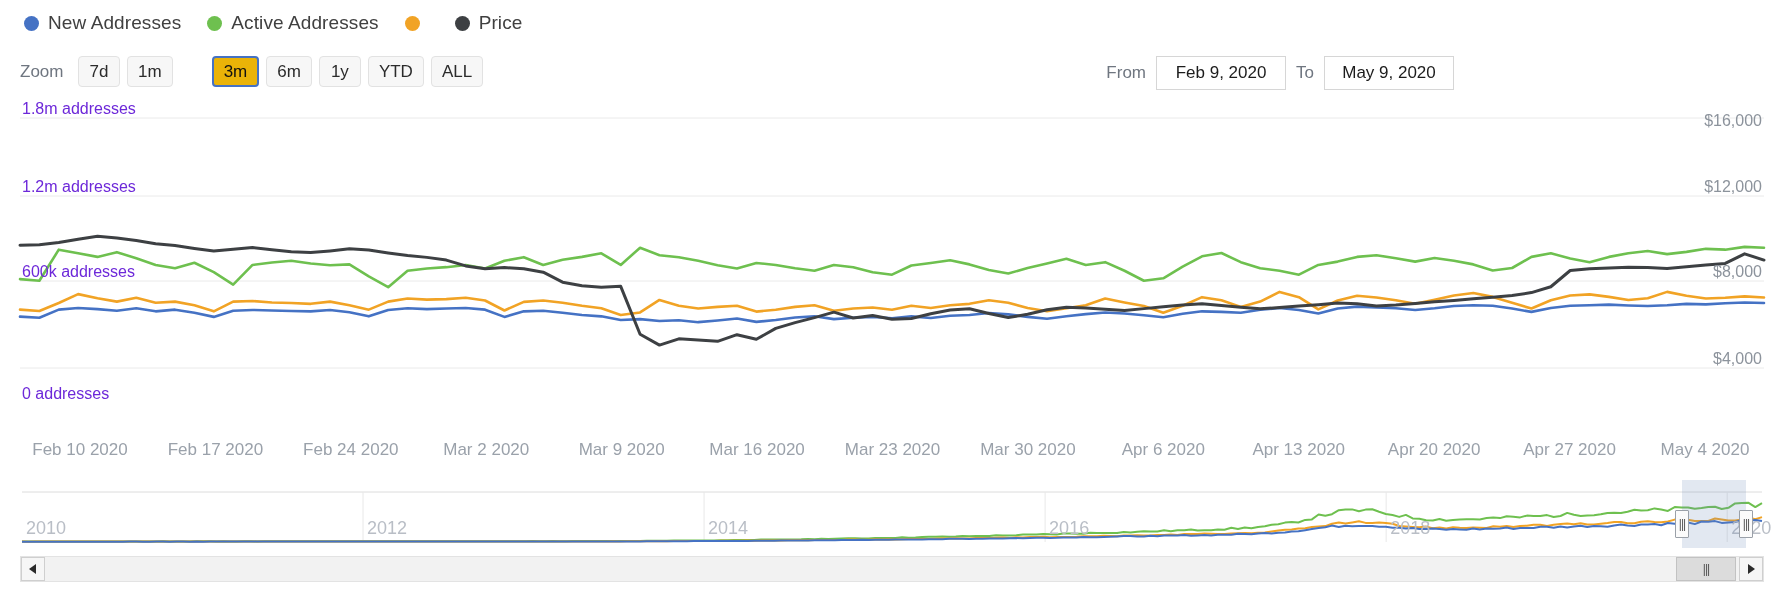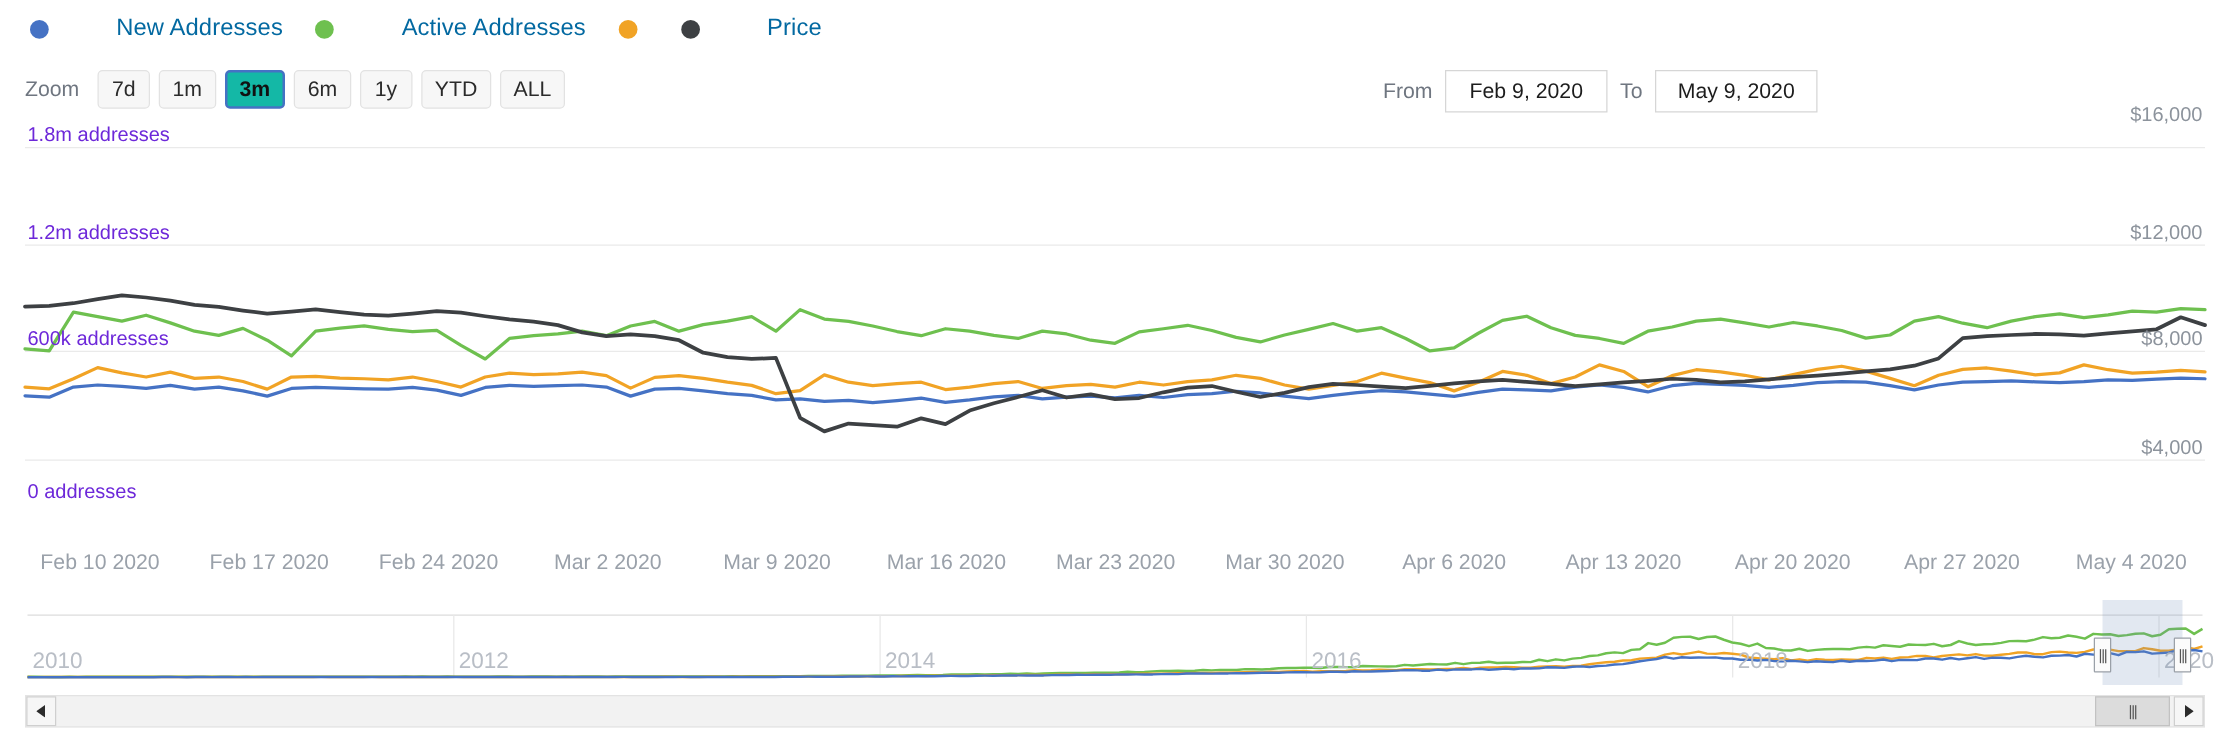--- a/index.html
+++ b/index.html
@@ -21,23 +21,22 @@
   .legend-item {
     display: flex; align-items: center;
     margin-right: 26px;
     cursor: pointer;
   }
   .legend-dot {
     width: 15px; height: 15px; border-radius: 50%;
     display: inline-block; margin-right: 9px;
   }
   .legend-label {
-    font-size: 19px; color: #0369a1; letter-spacing: .1px;
+    font-size: 19px; color: #404040; letter-spacing: .1px;
     white-space: nowrap;
-    margin-left: 45px;
   }
 
   
   .rangebar {
     position: absolute; left: 0; top: 52px; width: 1476px; height: 42px;
   }
   .zoom-label {
     position: absolute; left: 20px; top: 10px;
     font-size: 17px; color: #6f7680;
   }
@@ -50,24 +49,25 @@
     padding: 0 10px;
     display: flex; align-items: center; justify-content: center;
     background: #f7f7f7;
     border: 1px solid #e2e2e2;
     border-radius: 4px;
     font-size: 17px; color: #2b2b2b;
     cursor: pointer;
     user-select: none;
   }
   .zbtn.active {
-    background: #14b8a6;
+    background: #eab308;
     border: 2px solid #4572c4;
-    font-weight: bold;
+    font-weight: normal;
     color: #111;
+    margin-left: 32px;
   }
 
   .daterange {
     position: absolute; right: 22px; top: 4px;
     display: flex; align-items: center; gap: 10px;
   }
   .dr-label { font-size: 17px; color: #6f7680; }
   .dr-input {
     height: 31px; min-width: 130px;
     padding: 16px 12px;
@@ -213,21 +213,21 @@
       </svg>
   </div>
 
   <div id="ylabels-left">
       <div class="axis-label-left" style="top: 100px;">1.8m addresses</div>
       <div class="axis-label-left" style="top: 178px;">1.2m addresses</div>
       <div class="axis-label-left" style="top: 263px;">600k addresses</div>
       <div class="axis-label-left" style="top: 350px; margin-top: 35px;">0 addresses</div>
     </div>
   <div id="ylabels-right">
-      <div class="axis-label-right" style="top: 84px;">$16,000</div>
+      <div class="axis-label-right" style="top: 112px;">$16,000</div>
       <div class="axis-label-right" style="top: 178px;">$12,000</div>
       <div class="axis-label-right" style="top: 263px;">$8,000</div>
       <div class="axis-label-right" style="top: 350px;">$4,000</div>
     </div>
 
   <div class="xaxis" id="xaxis-root">
       <div class="xtick" style="left: 80px; top: 0px;">Feb 10 2020</div>
       <div class="xtick" style="left: 215.417px; top: 0px;">Feb 17 2020</div>
       <div class="xtick" style="left: 350.833px; top: 0px;">Feb 24 2020</div>
       <div class="xtick" style="left: 486.25px; top: 0px;">Mar 2 2020</div>

